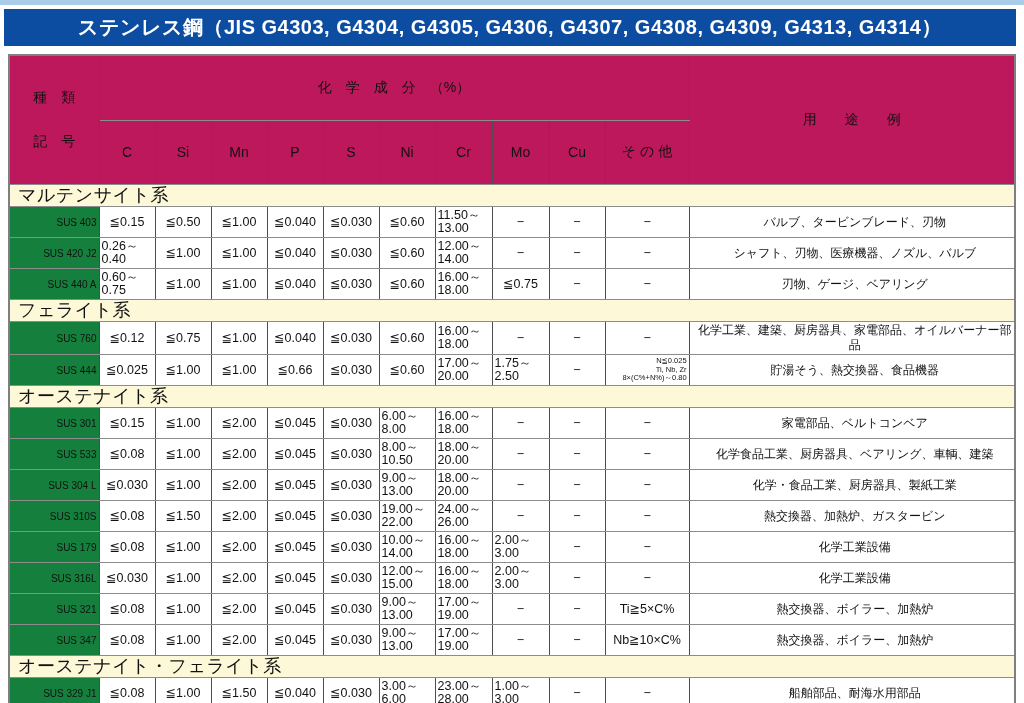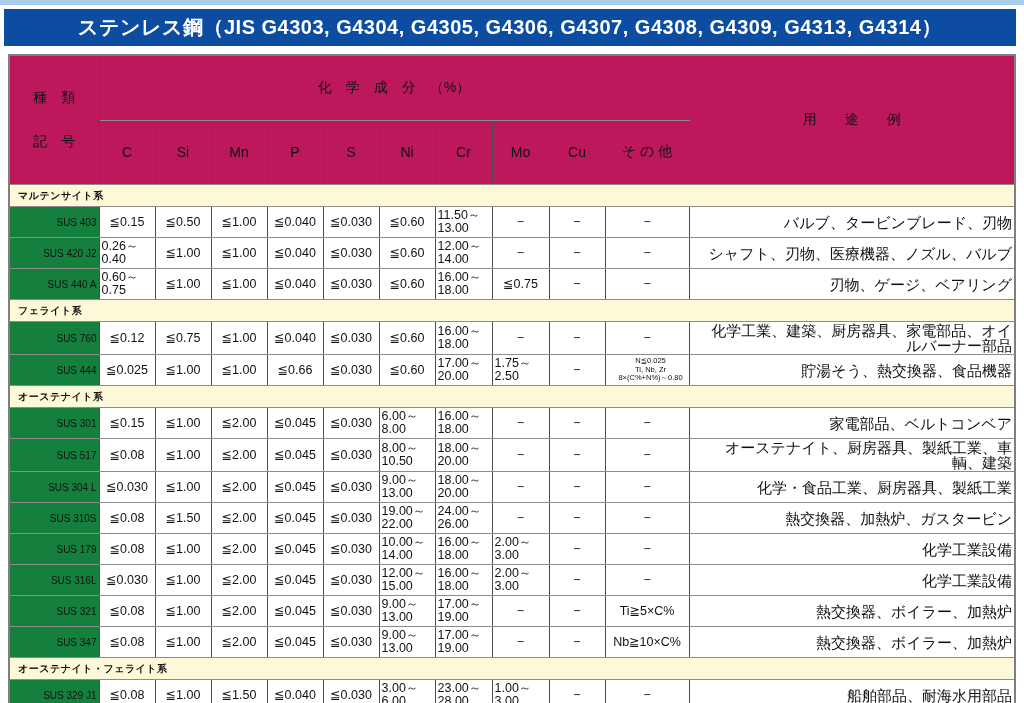--- a/index.html
+++ b/index.html
@@ -22,31 +22,31 @@
     border-left:1px solid #4d4d4d;border-right:1px solid #4d4d4d;
     border-top:1px solid #8c8c8c;border-bottom:1px solid #8c8c8c;
     white-space:pre-line;overflow:hidden;
   }
   thead th{
     background:#be185d;font-weight:normal;font-size:14px;text-align:center;
     height:28px;padding:12px;
   }
   th.kind div{height:28px;display:flex;align-items:center;justify-content:center;}
   tr.section-row td{
-    background:#fcf8d8;height:21px;font-size:10px;text-align:left;
-    padding:0 0 0 8px;letter-spacing:0.5px;font-weight:bold;
+    background:#fcf8d8;height:21px;font-size:18px;text-align:left;
+    padding:0 0 0 8px;letter-spacing:0.5px;
   }
   tbody td{height:28px;font-size:12.5px;line-height:13px;padding:1px 2px;}
   td.grade{
     background:#15803d;text-align:right;font-size:10px;padding-left:6px;
   }
   td.single{text-align:center;}
   td.range{padding-right:4px;}
-  td.small3{text-align:center;padding-left:9px;font-size:7.5px;line-height:8.5px;}
-  td.usage{text-align:right;padding-left:8px;font-size:15px;line-height:15px;}
+  td.small3{text-align:right;padding-left:9px;font-size:7.5px;line-height:8.5px;}
+  td.usage{text-align:center;padding-left:8px;font-size:12px;line-height:15px;}
 </style>
 </head>
 <body>
 
 <div class="top-strip"></div>
 
 <div class="title-bar">
   <span>ステンレス鋼（JIS G4303, G4304, G4305, G4306, G4307, G4308, G4309, G4313, G4314）</span>
 </div>
 
@@ -187,34 +187,34 @@
         <td class="range">6.00～
 8.00</td>
         <td class="range">16.00～
 18.00</td>
         <td class="single">−</td>
         <td class="single">−</td>
         <td class="single">−</td>
         <td class="usage">家電部品、ベルトコンベア</td>
       </tr>
       <tr>
-        <td class="grade">SUS 517</td>
+        <td class="grade">SUS 533</td>
         <td class="single">≦0.08</td>
         <td class="single">≦1.00</td>
         <td class="single">≦2.00</td>
         <td class="single">≦0.045</td>
         <td class="single">≦0.030</td>
         <td class="range">8.00～
 10.50</td>
         <td class="range">18.00～
 20.00</td>
         <td class="single">−</td>
         <td class="single">−</td>
         <td class="single">−</td>
-        <td class="usage">オーステナイト、厨房器具、製紙工業、車輌、建築</td>
+        <td class="usage">化学食品工業、厨房器具、ベアリング、車輌、建築</td>
       </tr>
       <tr>
         <td class="grade">SUS 304 L</td>
         <td class="single">≦0.030</td>
         <td class="single">≦1.00</td>
         <td class="single">≦2.00</td>
         <td class="single">≦0.045</td>
         <td class="single">≦0.030</td>
         <td class="range">9.00～
 13.00</td>

